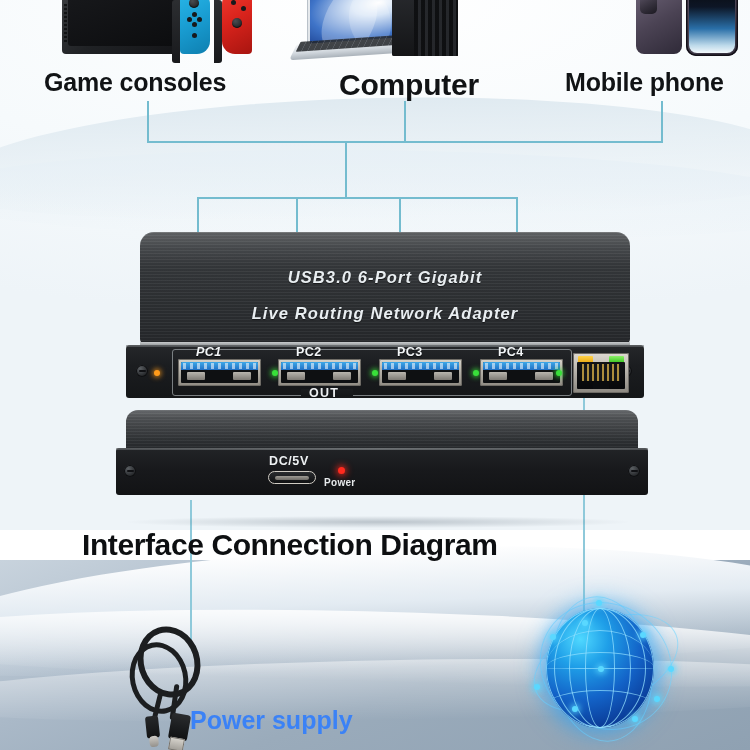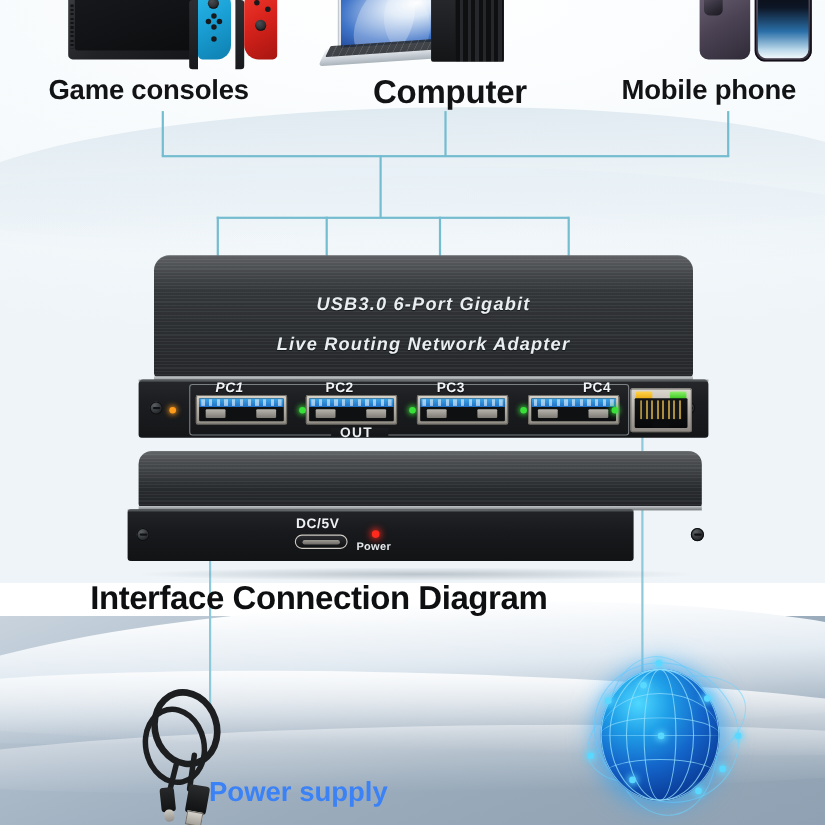--- a/index.html
+++ b/index.html
@@ -333,21 +333,21 @@
     position:absolute; left:18px; top:178px; width:512px; height:52px;
     background:linear-gradient(180deg,#53565a 0%, #3b3e41 16%, #2c2f32 58%, #232528 100%);
     border-radius:12px 12px 4px 4px;
     overflow:hidden;
   }
   .unit-bot-edge {
     position:absolute; left:18px; top:228px; width:512px; height:4px;
     background:linear-gradient(180deg,#c2c5c7,#74787a);
   }
   .panel-bot {
-    position:absolute; left:8px; top:231px; width:460px; height:47px;
+    position:absolute; left:8px; top:216px; width:532px; height:47px;
     background:linear-gradient(180deg,#222427 0%, #18191c 45%, #121315 100%);
     border-radius:3px;
     box-shadow:inset 0 1px 0 rgba(255,255,255,.09);
   }
   .dc-label {
     position:absolute; left:153px; top:6px;
     font-size:12.5px; font-weight:bold; color:#eef1f3; letter-spacing:.6px;
   }
   .usbc {
     position:absolute; left:152px; top:23px; width:48px; height:13px;
@@ -599,21 +599,21 @@
           <div class="usb-blue">
               <div class="usb-teeth"></div>
             </div>
           <div class="usb-tab usb-tab-l"></div>
           <div class="usb-tab usb-tab-r"></div>
         </div>
       </div>
       <div class="led led-g" style="left:347px;"></div>
       <div class="led led-o" style="left:361px;"></div>
 
-      <div class="pc-label" style="left:372px;margin-left:32px;">PC4</div>
+      <div class="pc-label" style="left:372px;">PC4</div>
       <div class="usb-slot" style="left:354px;">
         <div class="usb-frame"></div>
         <div class="usb-inner">
           <div class="usb-blue">
               <div class="usb-teeth"></div>
             </div>
           <div class="usb-tab usb-tab-l"></div>
           <div class="usb-tab usb-tab-r"></div>
         </div>
       </div>

